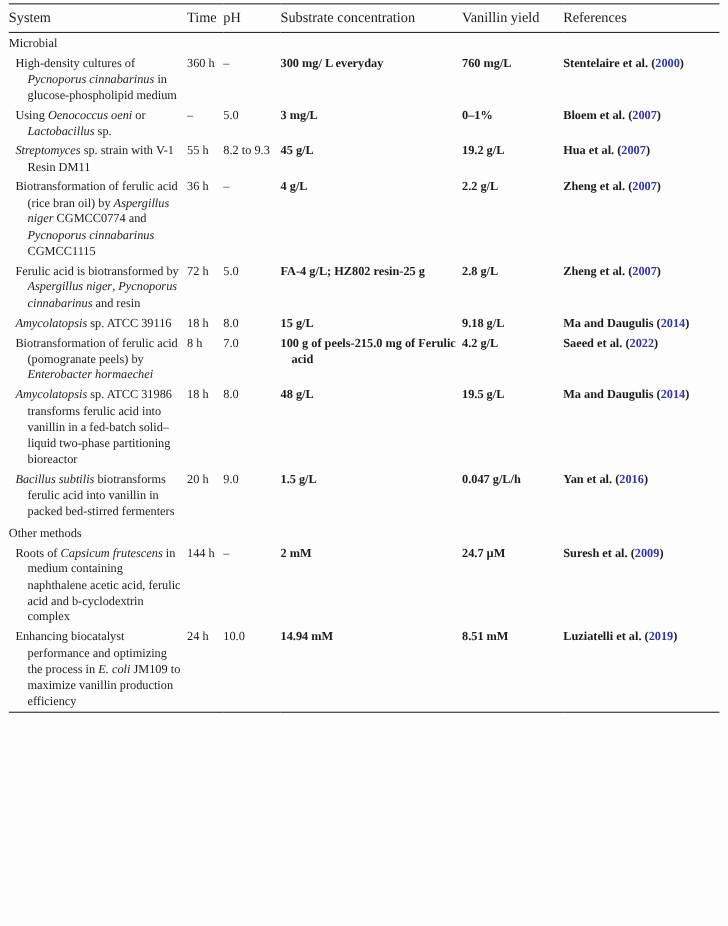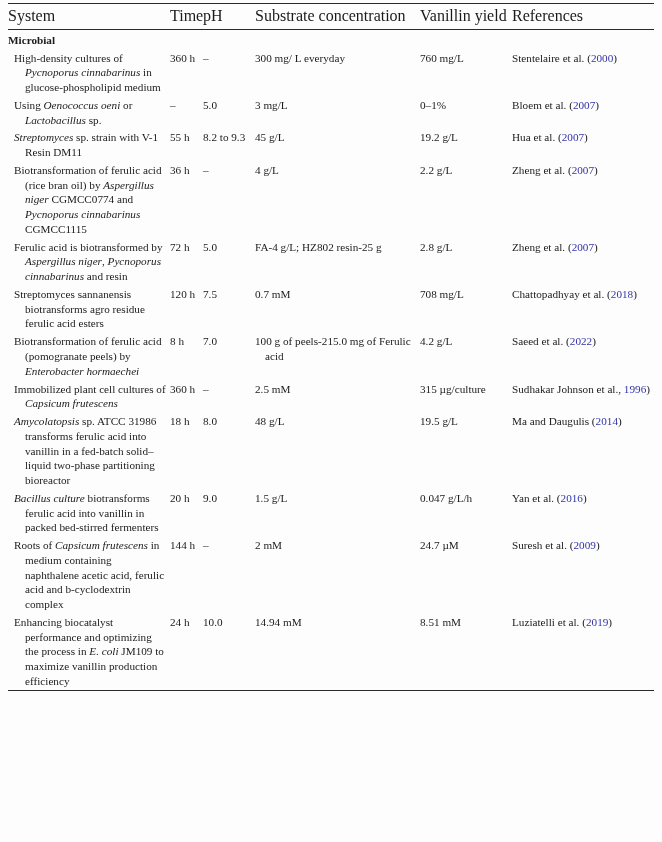--- a/index.html
+++ b/index.html
@@ -26,38 +26,37 @@
   }
   col.c-system    { width: 162px; }
   col.c-time      { width: 33px; }
   col.c-ph        { width: 52px; }
   col.c-substrate { width: 165px; }
   col.c-yield     { width: 92px; }
   col.c-refs      { width: 142px; }
   thead th {
     font-weight: normal;
     text-align: left;
-    font-size: 16px;
+    font-size: 13px;
     padding: 5px 4px 5px 0;
     border-top: 1px solid var(--rule);
     border-bottom: 1.6px solid var(--rule);
     vertical-align: middle;
   }
   tbody td {
     vertical-align: top;
     padding: 1.6px 4px 1.6px 0;
   }
   td.section-cell {
     padding-left: 0;
     padding-top: 3px;
-    font-weight: bold;
   }
   
   td.sys { padding-left: 17px; text-indent: -11px; }
-  td.sub, td.yld, td.refs { padding-left: 10px; text-indent: -10px; }
+  td.sub, td.yld, td.refs { padding-left: 10px; text-indent: -10px; font-weight: bold; }
   td.tim, td.ph { white-space: nowrap; }
   i { }
   .year {
     color: var(--link);
     cursor: pointer;
   }
 </style>
 </head>
 <body>
 
@@ -119,58 +118,53 @@
         </tr>
         <tr>
           <td class="sys"><span>Ferulic acid is biotransformed by </span><i>Aspergillus niger</i><span>, </span><i>Pycnoporus cinnabarinus</i><span> and resin</span></td>
           <td class="tim">72 h</td>
           <td class="ph">5.0</td>
           <td class="sub">FA-4 g/L; HZ802 resin-25 g</td>
           <td class="yld">2.8 g/L</td>
           <td class="refs"><span>Zheng et al. (</span><span class="year">2007</span><span>)</span></td>
         </tr>
         <tr>
-          <td class="sys"><span>Streptomyces sannanensis biotransforms agro residue ferulic acid esters</span></td>
-          <td class="tim">120 h</td>
-          <td class="ph">7.5</td>
-          <td class="sub">0.7 mM</td>
-          <td class="yld">708 mg/L</td>
-          <td class="refs"><span>Chattopadhyay et al. (</span><span class="year">2018</span><span>)</span></td>
+          <td class="sys"><i>Amycolatopsis</i><span> sp. ATCC 39116</span></td>
+          <td class="tim">18 h</td>
+          <td class="ph">8.0</td>
+          <td class="sub">15 g/L</td>
+          <td class="yld">9.18 g/L</td>
+          <td class="refs"><span>Ma and Daugulis (</span><span class="year">2014</span><span>)</span></td>
         </tr>
         <tr>
           <td class="sys"><span>Biotransformation of ferulic acid (pomogranate peels) by </span><i>Enterobacter hormaechei</i></td>
           <td class="tim">8 h</td>
           <td class="ph">7.0</td>
           <td class="sub">100 g of peels-215.0 mg of Ferulic acid</td>
           <td class="yld">4.2 g/L</td>
           <td class="refs"><span>Saeed et al. (</span><span class="year">2022</span><span>)</span></td>
         </tr>
         <tr>
-          <td class="sys"><span>Immobilized plant cell cultures of </span><i>Capsicum frutescens</i></td>
-          <td class="tim">360 h</td>
-          <td class="ph">–</td>
-          <td class="sub">2.5 mM</td>
-          <td class="yld">315 µg/culture</td>
-          <td class="refs"><span>Sudhakar Johnson et al., </span><span class="year">1996</span><span>)</span></td>
-        </tr>
-        <tr>
           <td class="sys"><i>Amycolatopsis</i><span> sp. ATCC 31986 transforms ferulic acid into vanillin in a fed-batch solid–liquid two-phase partitioning bioreactor</span></td>
           <td class="tim">18 h</td>
           <td class="ph">8.0</td>
           <td class="sub">48 g/L</td>
           <td class="yld">19.5 g/L</td>
           <td class="refs"><span>Ma and Daugulis (</span><span class="year">2014</span><span>)</span></td>
         </tr>
         <tr>
-          <td class="sys"><i>Bacillus culture</i><span> biotransforms ferulic acid into vanillin in packed bed-stirred fermenters</span></td>
+          <td class="sys"><i>Bacillus subtilis</i><span> biotransforms ferulic acid into vanillin in packed bed-stirred fermenters</span></td>
           <td class="tim">20 h</td>
           <td class="ph">9.0</td>
           <td class="sub">1.5 g/L</td>
           <td class="yld">0.047 g/L/h</td>
           <td class="refs"><span>Yan et al. (</span><span class="year">2016</span><span>)</span></td>
+        </tr>
+        <tr>
+          <td colspan="6" class="section-cell">Other methods</td>
         </tr>
         <tr>
           <td class="sys"><span>Roots of </span><i>Capsicum frutescens</i><span> in medium containing naphthalene acetic acid, ferulic acid and b-cyclodextrin complex</span></td>
           <td class="tim">144 h</td>
           <td class="ph">–</td>
           <td class="sub">2 mM</td>
           <td class="yld">24.7 µM</td>
           <td class="refs"><span>Suresh et al. (</span><span class="year">2009</span><span>)</span></td>
         </tr>
         <tr>

